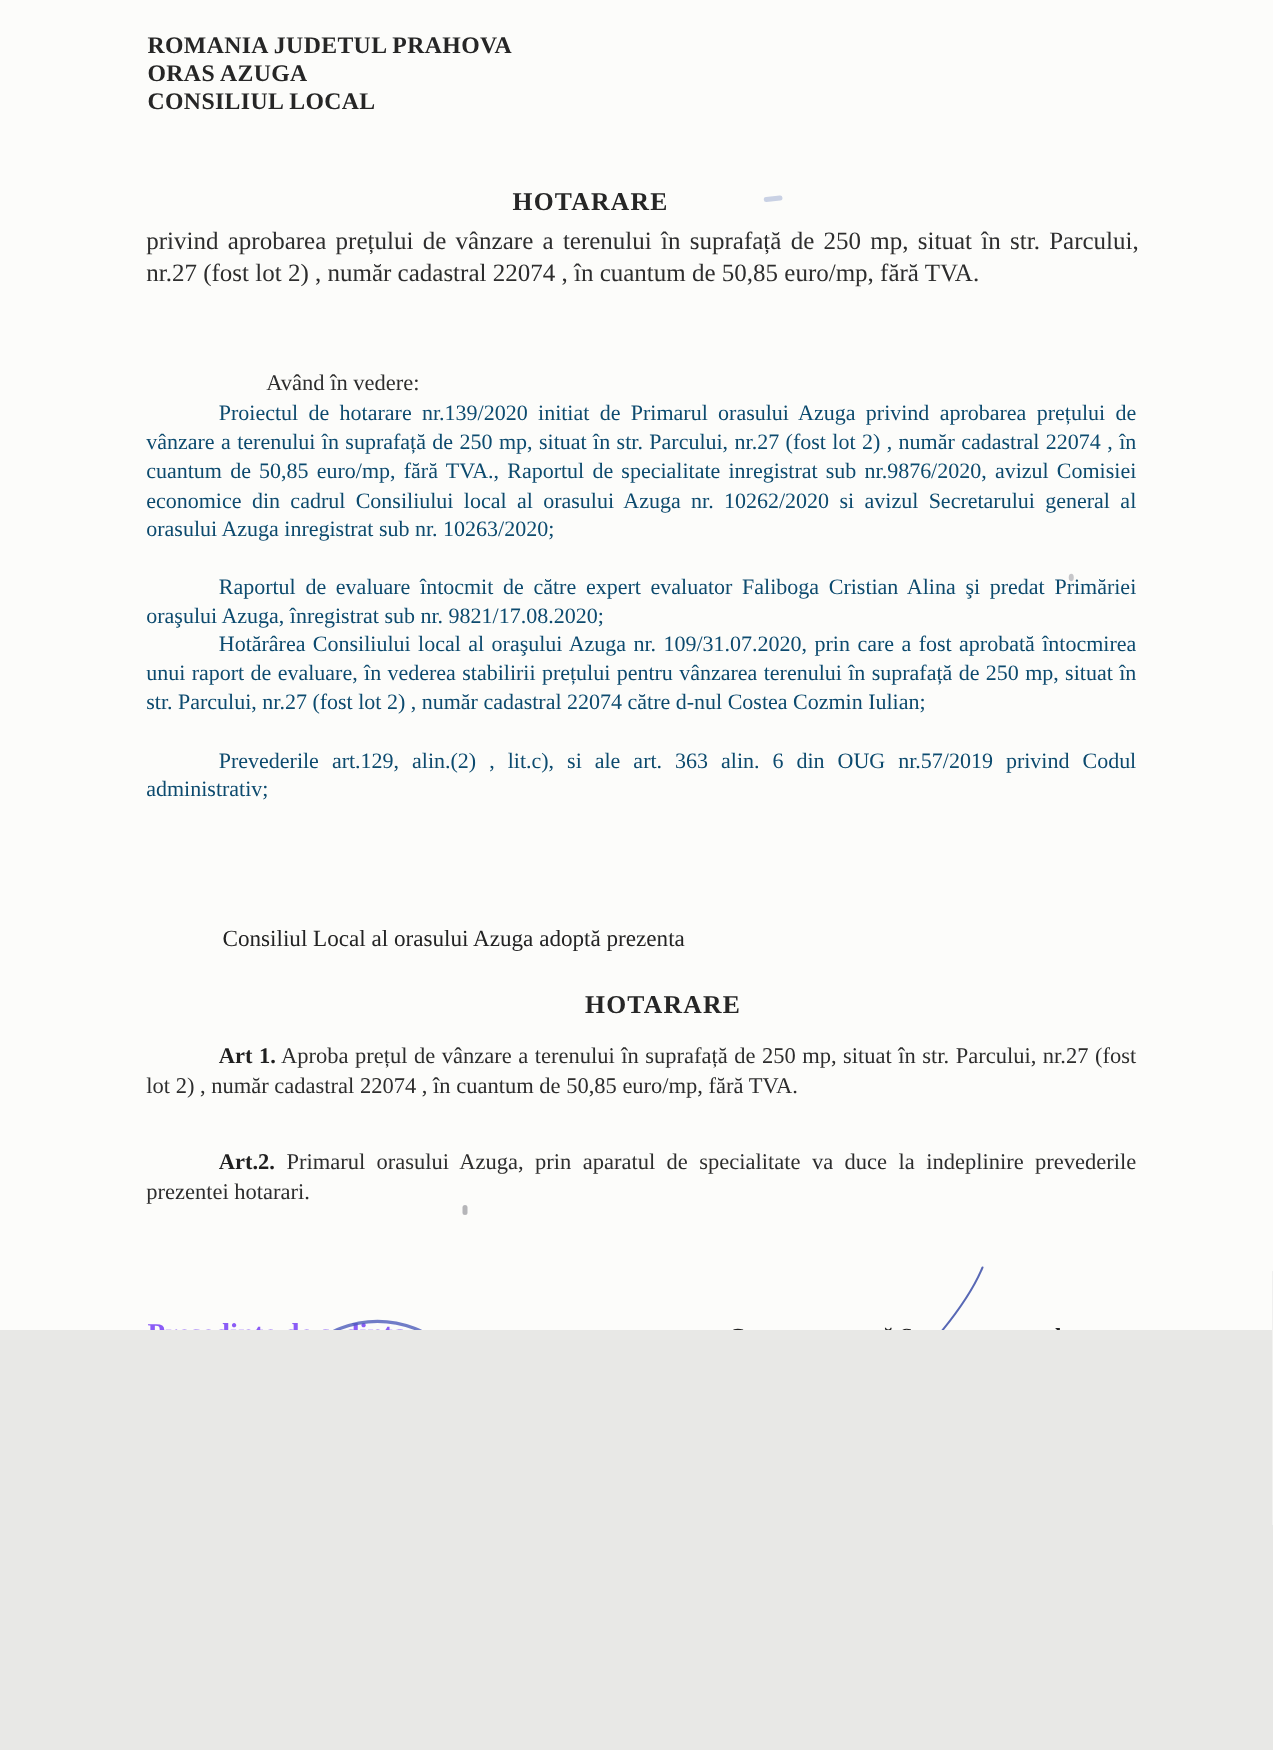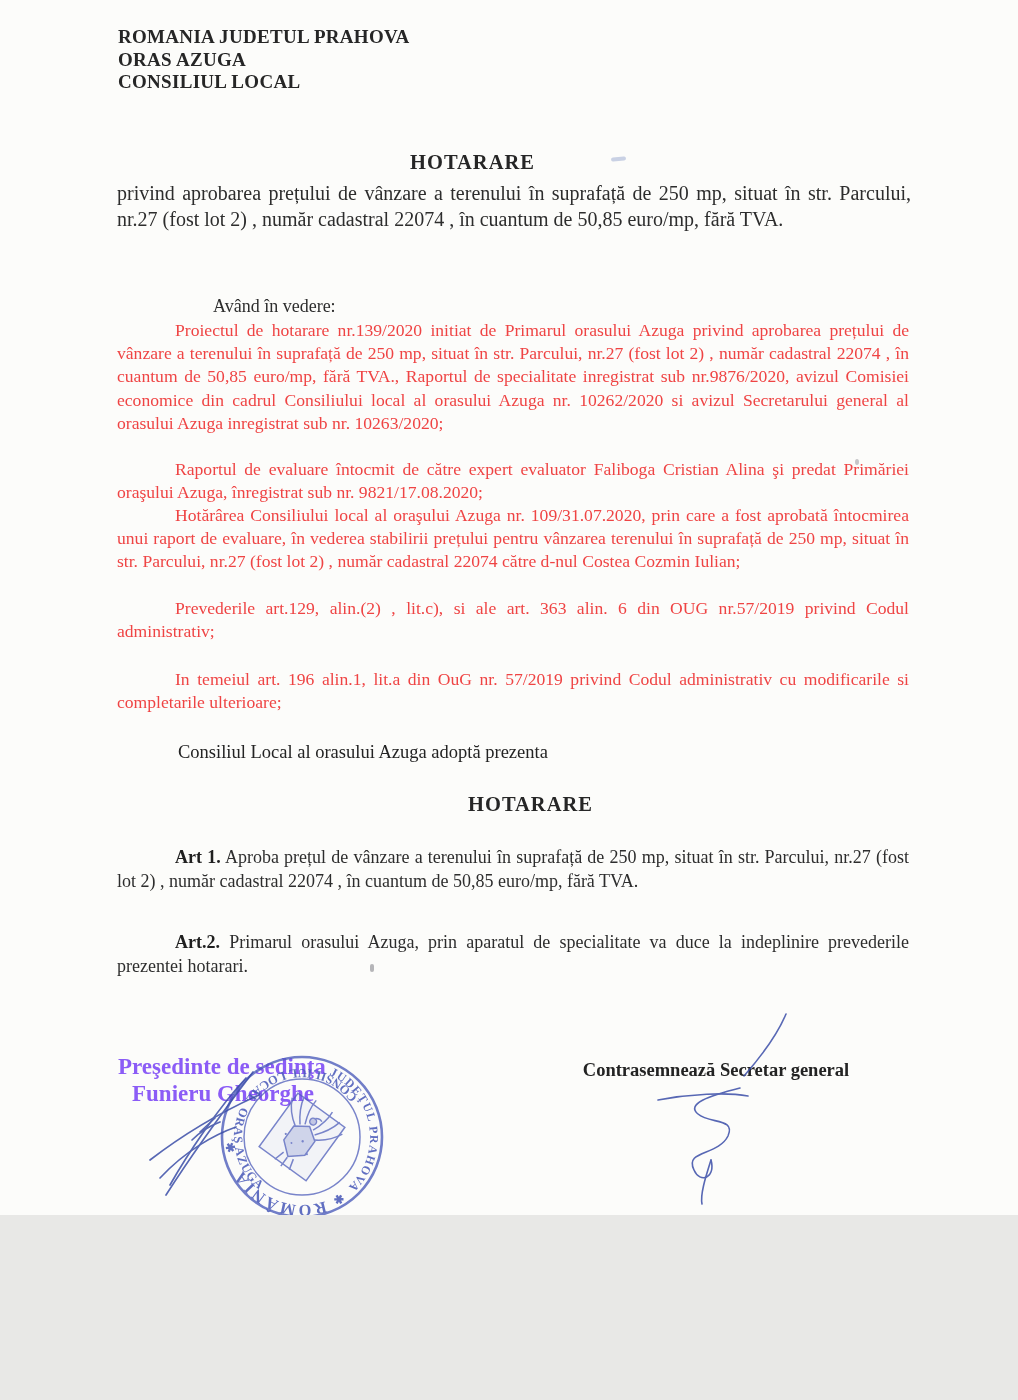--- a/index.html
+++ b/index.html
@@ -1,42 +1,42 @@
 <!DOCTYPE html>
 <html><head>
 <meta charset="utf-8">
 <style>
   html,body{margin:0;padding:0;background:#e8e8e6;}
   .page{
     position:relative;
-    width:1018px;height:1215px;
+    width:1018px;height:1064px;
     margin:0 auto;
     background:#fcfcfa;
     overflow:hidden;
     font-family:"Liberation Serif","DejaVu Serif",serif;
     color:#2e2e2e;
   }
   .abs{position:absolute;}
   
   .doc-header{left:118px;top:26px;font-weight:bold;font-size:19px;line-height:22.5px;color:#262626;letter-spacing:.3px;}
   
   .doc-title{left:410px;top:151px;font-weight:bold;font-size:20.5px;letter-spacing:1px;color:#262626;}
   .doc-title2{left:468px;top:793px;font-weight:bold;font-size:20.5px;letter-spacing:1px;color:#262626;}
   
   .doc-subtitle{left:117px;top:181px;width:794px;font-size:20px;line-height:25.5px;text-align:justify;color:#2d2d2d;}
   
   .preamble-heading{left:175px;top:296px;font-size:18px;color:#2d2d2d;margin-left:38px;}
-  .para{left:117px;width:792px;font-size:17.6px;line-height:23.2px;text-align:justify;text-indent:58px;color:#ef4444;}
+  .para{left:117px;width:792px;font-size:17.6px;line-height:23.2px;text-align:justify;text-indent:58px;color:#0c4a6e;}
   .p1{top:319px;}
   .p2{top:458px;}
   .p3{top:504px;}
   .p4{top:597px;}
   .p5{top:668px;}
   .enacting{left:178px;top:742px;font-weight:normal;font-size:18.5px;color:#232323;}
-  .art{left:117px;width:792px;font-size:18px;line-height:23.5px;text-align:justify;text-indent:58px;color:#2d2d2d;margin-top:13px;}
+  .art{left:117px;width:792px;font-size:18px;line-height:23.5px;text-align:justify;text-indent:58px;color:#2d2d2d;}
   .art1{top:833px;}
   .art2{top:918px;}
   .art b{color:#1f1f1f;}
   
   .sig-left{left:118px;top:1053px;font-weight:bold;font-size:23px;line-height:27px;color:#8b5cf6;}
   .sig-left .sig-name{padding-left:14px;}
   .sig-right{left:566px;top:1057px;font-weight:bold;font-size:18.5px;line-height:27px;color:#232323;text-align:center;width:300px;}
   .doc-footer{left:118px;top:1216px;font-weight:bold;font-size:26px;line-height:26px;color:#15803d;}
   
   .stamp-svg{left:217px;top:1052px;width:170px;height:170px;}
@@ -62,21 +62,20 @@
 
   <div class="abs doc-title">HOTARARE</div>
 
   <div class="abs doc-subtitle">privind aprobarea prețului de vânzare a terenului în suprafață  de 250 mp, situat în str. Parcului, nr.27 (fost lot 2) , număr cadastral 22074 , în cuantum de  50,85 euro/mp, fără TVA.</div>
 
   <div class="abs preamble-heading">Având în vedere:</div>
   <div class="abs para p1">Proiectul de hotarare nr.139/2020 initiat de Primarul orasului Azuga privind aprobarea prețului de vânzare a terenului în suprafață de 250 mp, situat în str. Parcului, nr.27 (fost lot 2) , număr cadastral 22074 , în cuantum de  50,85 euro/mp, fără TVA., Raportul de specialitate inregistrat sub nr.9876/2020, avizul Comisiei economice din cadrul Consiliului local al orasului Azuga nr. 10262/2020 si avizul Secretarului general al orasului Azuga inregistrat sub nr. 10263/2020;</div>
   <div class="abs para p2">Raportul de evaluare  întocmit de către expert evaluator Faliboga Cristian Alina şi predat Primăriei oraşului Azuga, înregistrat sub nr. 9821/17.08.2020;</div>
   <div class="abs para p3">Hotărârea Consiliului local al oraşului Azuga nr. 109/31.07.2020, prin care a fost aprobată întocmirea unui raport  de evaluare, în vederea stabilirii prețului pentru vânzarea terenului în suprafață de 250 mp, situat în str. Parcului, nr.27 (fost lot 2) , număr cadastral 22074 către d-nul Costea Cozmin Iulian;</div>
   <div class="abs para p4">Prevederile art.129, alin.(2) , lit.c), si ale art. 363 alin. 6 din OUG nr.57/2019 privind Codul administrativ;</div>
-  <div class="abs para p5">In temeiul art. 196 alin.1, lit.a din OuG nr. 57/2019 privind Codul administrativ cu modificarile si completarile ulterioare;</div>
 
   <div class="abs enacting">Consiliul Local al orasului Azuga adoptă prezenta</div>
 
   <div class="abs doc-title2">HOTARARE</div>
 
   <div class="abs art art1"><b>Art 1.</b><span> Aproba prețul de vânzare a terenului în suprafață de 250 mp, situat în str. Parcului, nr.27 (fost lot 2) , număr cadastral 22074 , în cuantum de  50,85 euro/mp, fără TVA.</span></div>
   <div class="abs art art2"><b>Art.2.</b><span> Primarul orasului Azuga, prin aparatul de specialitate va duce la indeplinire prevederile prezentei hotarari.</span></div>
 
   <div class="abs sig-left">
     <div>Preşedinte de sedinţa</div>

